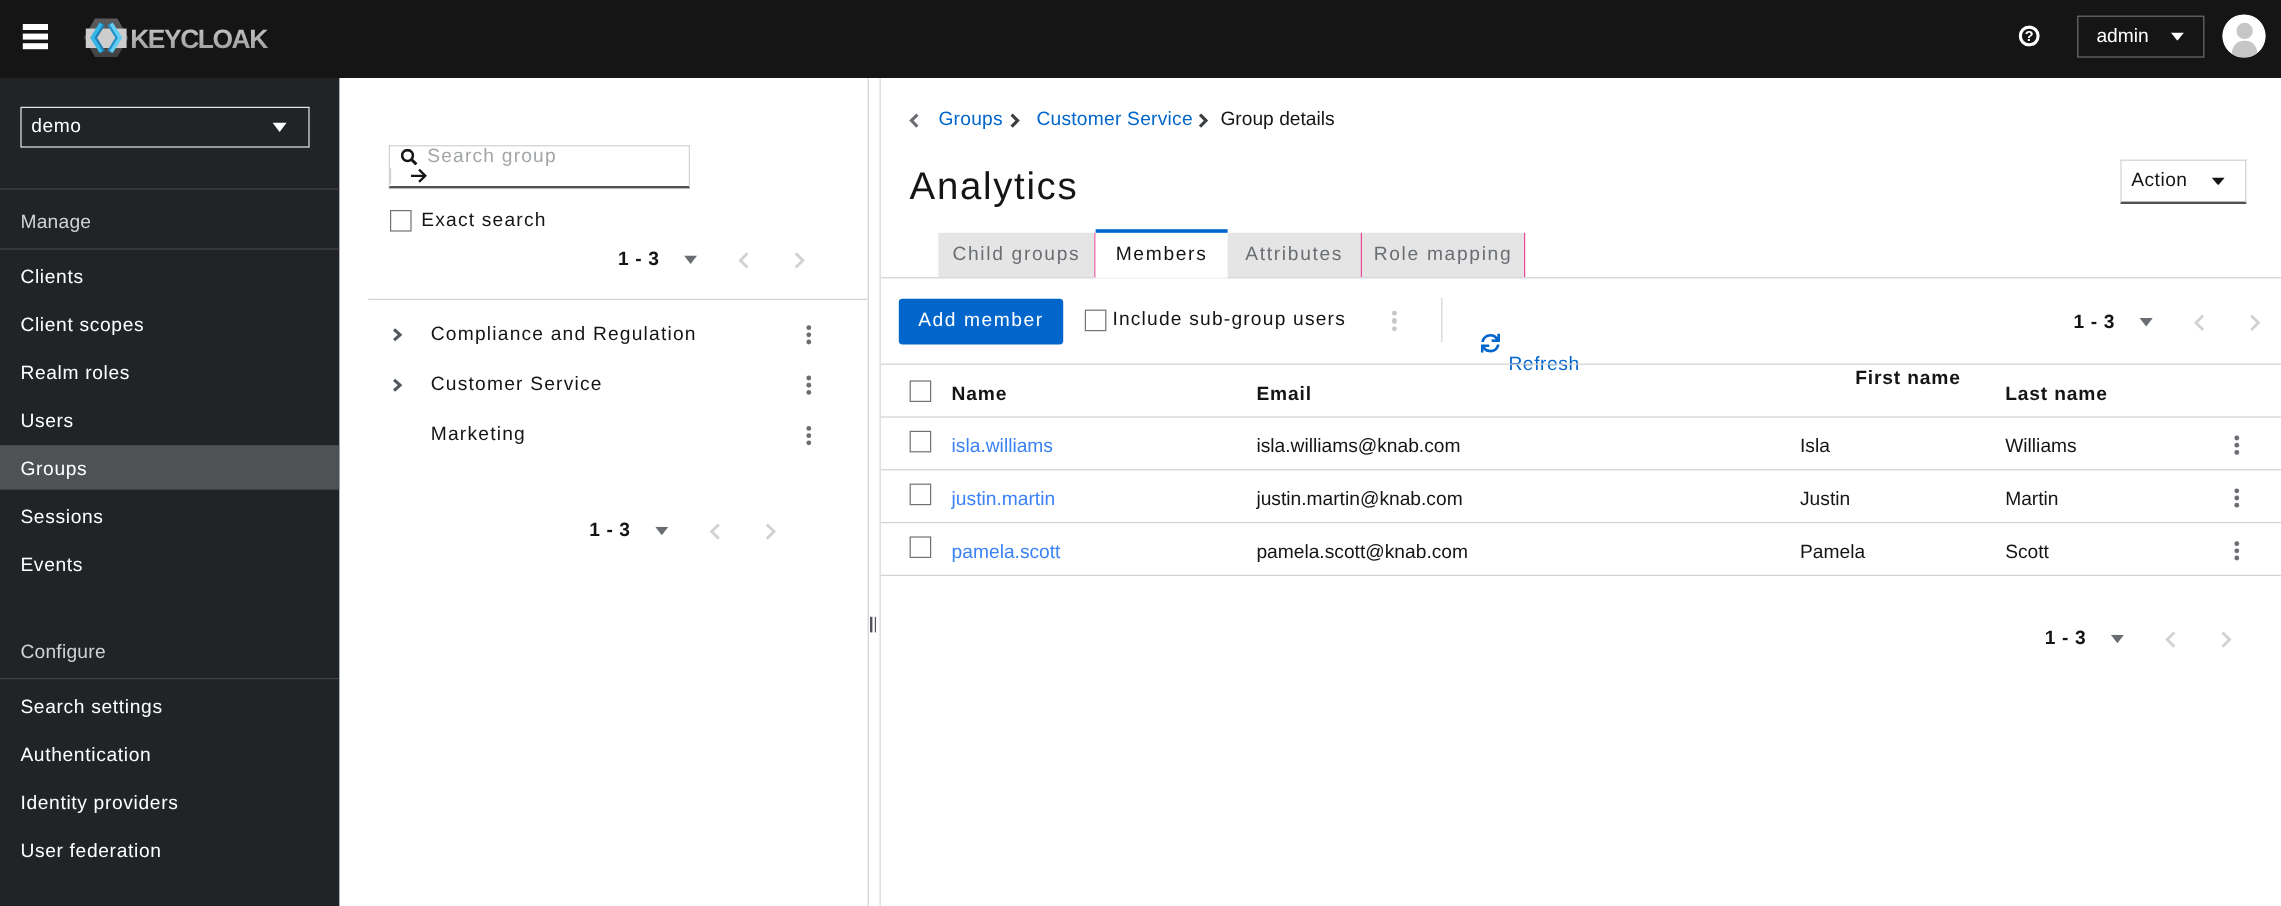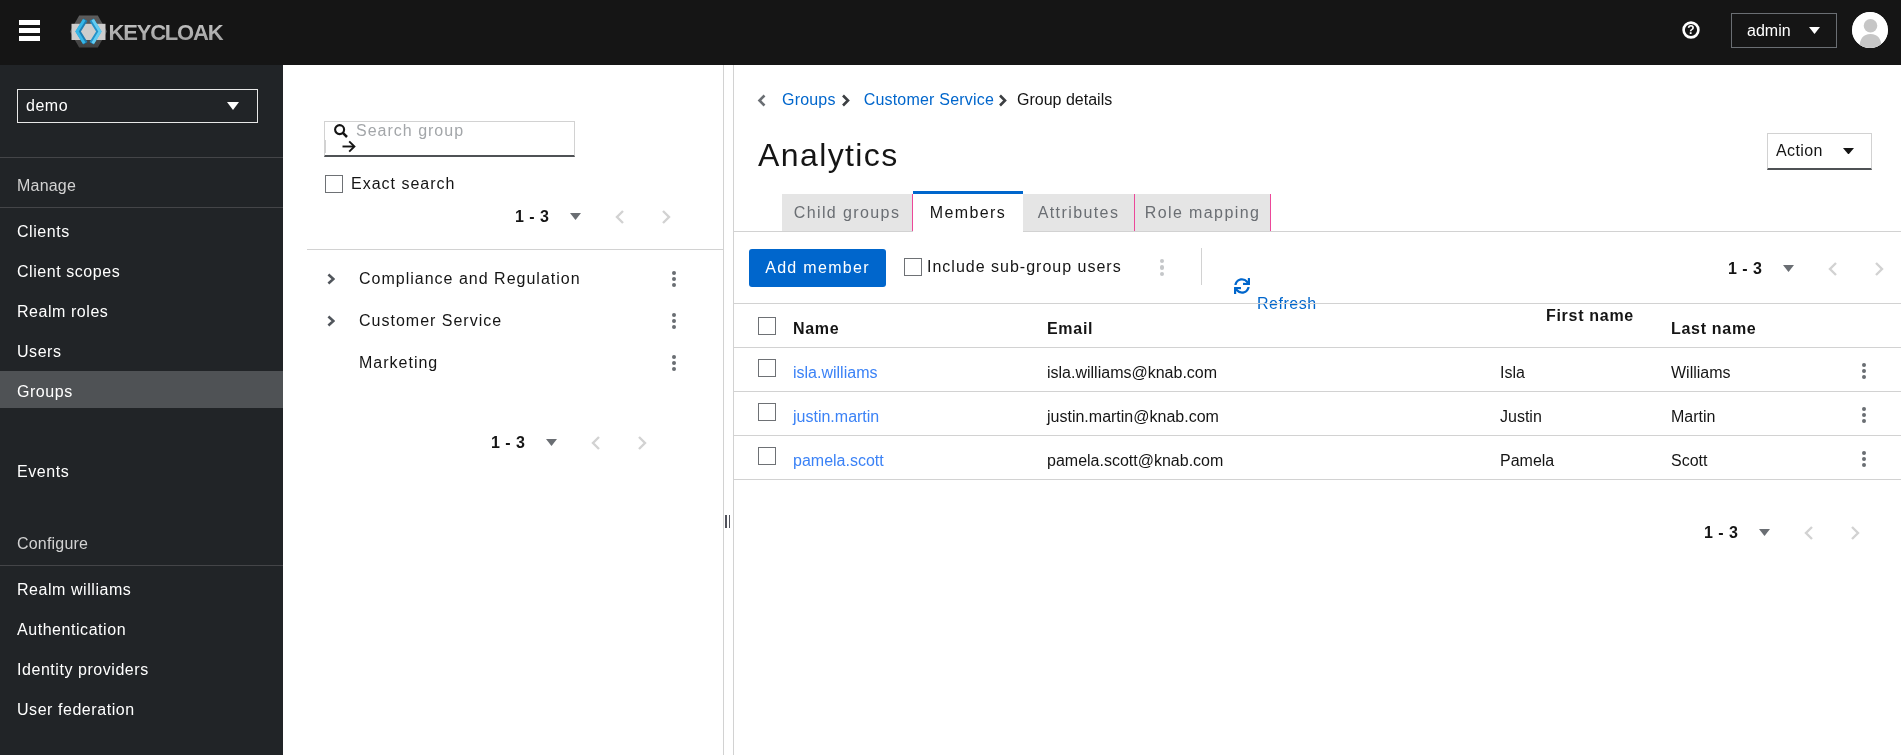--- a/index.html
+++ b/index.html
@@ -156,24 +156,25 @@
   </div>
   <div class="navsep" style="top:92px"></div>
   <div class="navtitle" style="top:112px">Manage</div>
   <div class="navsep" style="top:142px"></div>
   <div class="navitem" style="top:147px">Clients</div>
   <div class="navitem" style="top:187px">Client scopes</div>
   <div class="navitem" style="top:227px">Realm roles</div>
   <div class="navitem" style="top:267px">Users</div>
   <div class="selband"></div>
   <div class="navitem sel" style="top:307px">Groups</div>
+  <div class="navitem" style="top:347px">Sessions</div>
   <div class="navitem" style="top:387px">Events</div>
   <div class="navtitle" style="top:470px">Configure</div>
   <div class="navsep" style="top:500px"></div>
-  <div class="navitem" style="top:505px">Realm williams</div>
+  <div class="navitem" style="top:505px">Search settings</div>
   <div class="navitem" style="top:545px">Authentication</div>
   <div class="navitem" style="top:585px">Identity providers</div>
   <div class="navitem" style="top:625px">User federation</div>
 </div>
 
 <div id="panel">
   <div id="search">
     <div class="inp">
       <svg width="14" height="14" viewBox="0 0 14 14">
           <circle cx="5.6" cy="5.6" r="4.5" fill="none" stroke="#151515" stroke-width="2.1"></circle>

